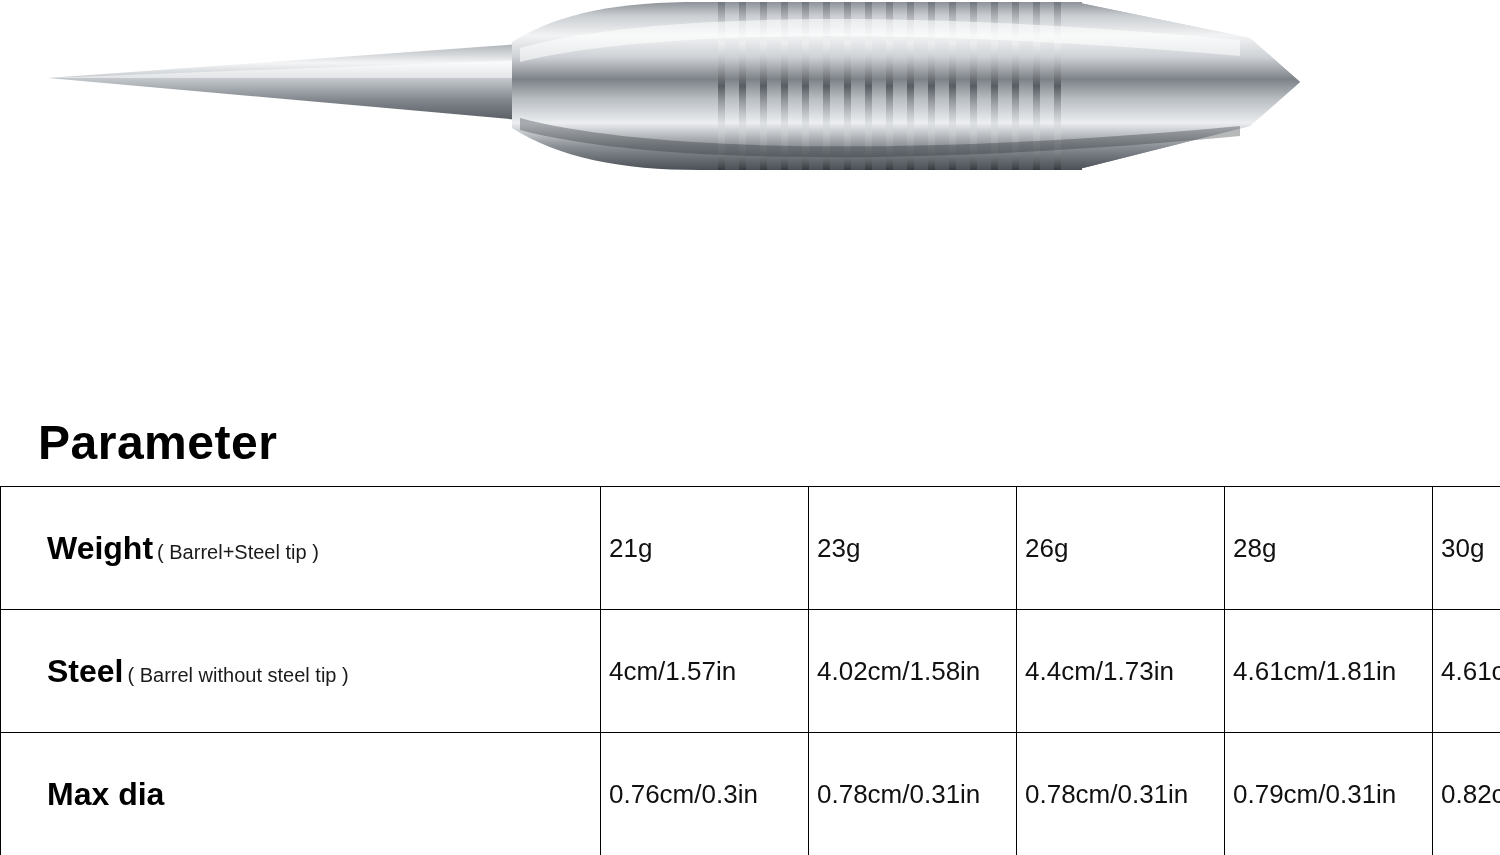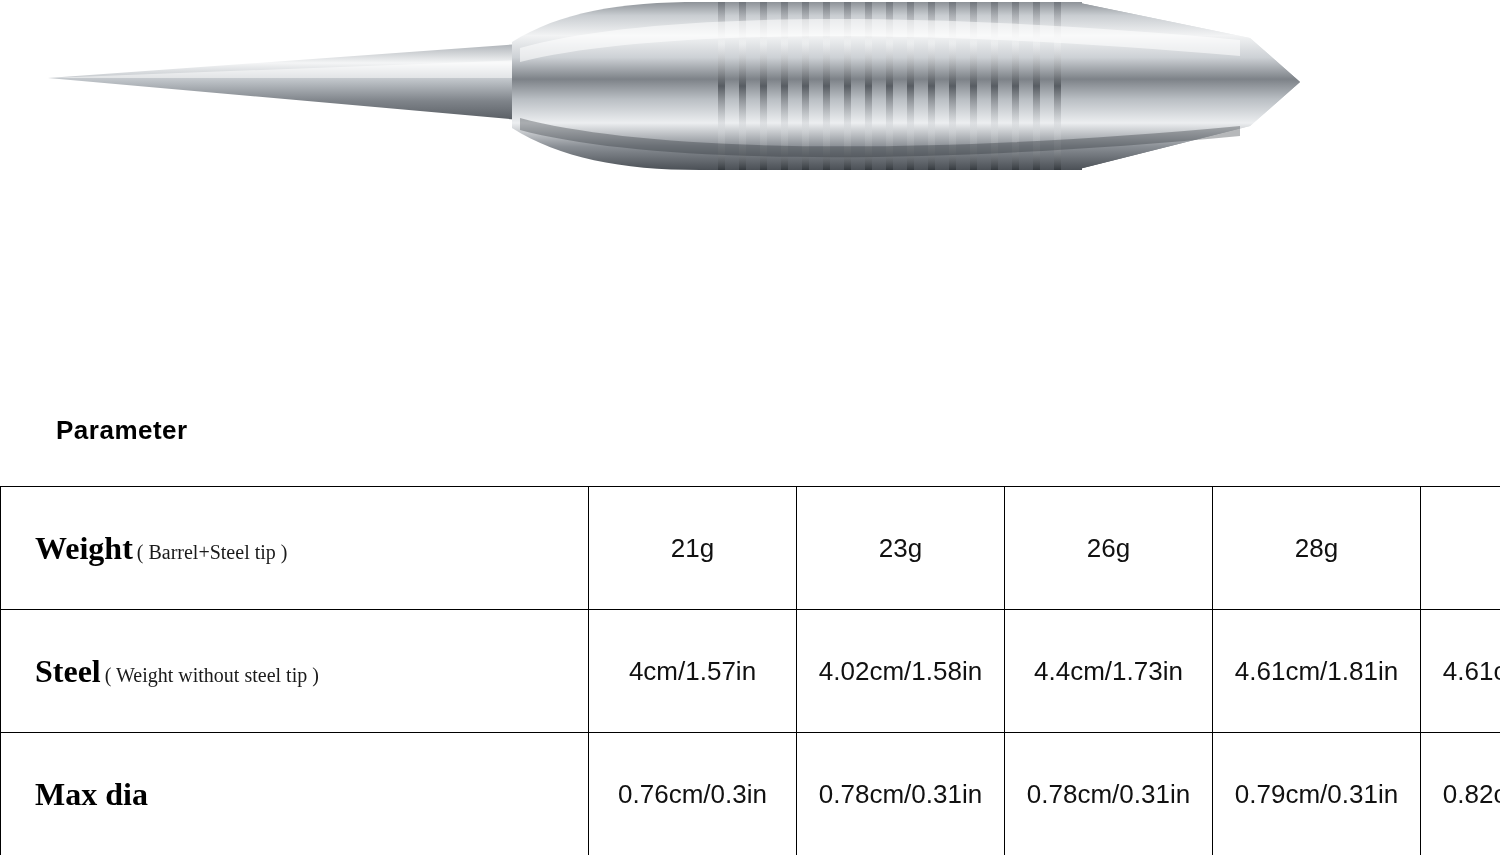--- a/index.html
+++ b/index.html
@@ -28,23 +28,23 @@
     position: absolute;
     left: 0;
     top: 0;
     width: 1500px;
     height: 400px;
   }
 
   
   .param-heading {
     position: absolute;
-    left: 56px;
+    left: 38px;
     top: 415px;
-    font-size: 26px;
+    font-size: 48px;
     font-weight: bold;
     letter-spacing: 0.5px;
     color: #000000;
     font-family: "Liberation Sans", sans-serif;
   }
 
   
   .spec-table {
     position: absolute;
     left: 0px;
@@ -53,29 +53,28 @@
     border-collapse: collapse;
     table-layout: fixed;
   }
   .spec-table td {
     border: 1px solid #000000;
     height: 122px;
     padding: 0 8px;
     vertical-align: middle;
     font-size: 26px;
     color: #111111;
-    text-align: center;
+    text-align: left;
     white-space: nowrap;
     overflow: hidden;
   }
   .spec-table td.label-cell {
     text-align: left;
-    padding-left: 34px;
+    padding-left: 46px;
     width: 545px;
-    font-family: Liberation Serif, serif;
   }
   .spec-table td.value-cell {
     width: 191px;
   }
   .label-main {
     font-size: 32px;
     font-weight: bold;
     color: #000000;
   }
   .label-sub {
@@ -172,21 +171,21 @@
         <span class="label-main">Weight</span><span class="label-sub">( Barrel+Steel tip )</span>
       </td>
       <td class="value-cell value-21">21g</td>
       <td class="value-cell value-21">23g</td>
       <td class="value-cell value-21">26g</td>
       <td class="value-cell value-21">28g</td>
       <td class="value-cell value-21">30g</td>
     </tr>
     <tr>
       <td class="label-cell">
-        <span class="label-main">Steel</span><span class="label-sub">( Weight without steel tip )</span>
+        <span class="label-main">Steel</span><span class="label-sub">( Barrel without steel tip )</span>
       </td>
       <td class="value-cell">4cm/1.57in</td>
       <td class="value-cell">4.02cm/1.58in</td>
       <td class="value-cell">4.4cm/1.73in</td>
       <td class="value-cell">4.61cm/1.81in</td>
       <td class="value-cell">4.61cm/1.81in</td>
     </tr>
     <tr>
       <td class="label-cell">
         <span class="label-main">Max dia</span><span class="label-sub"></span>

